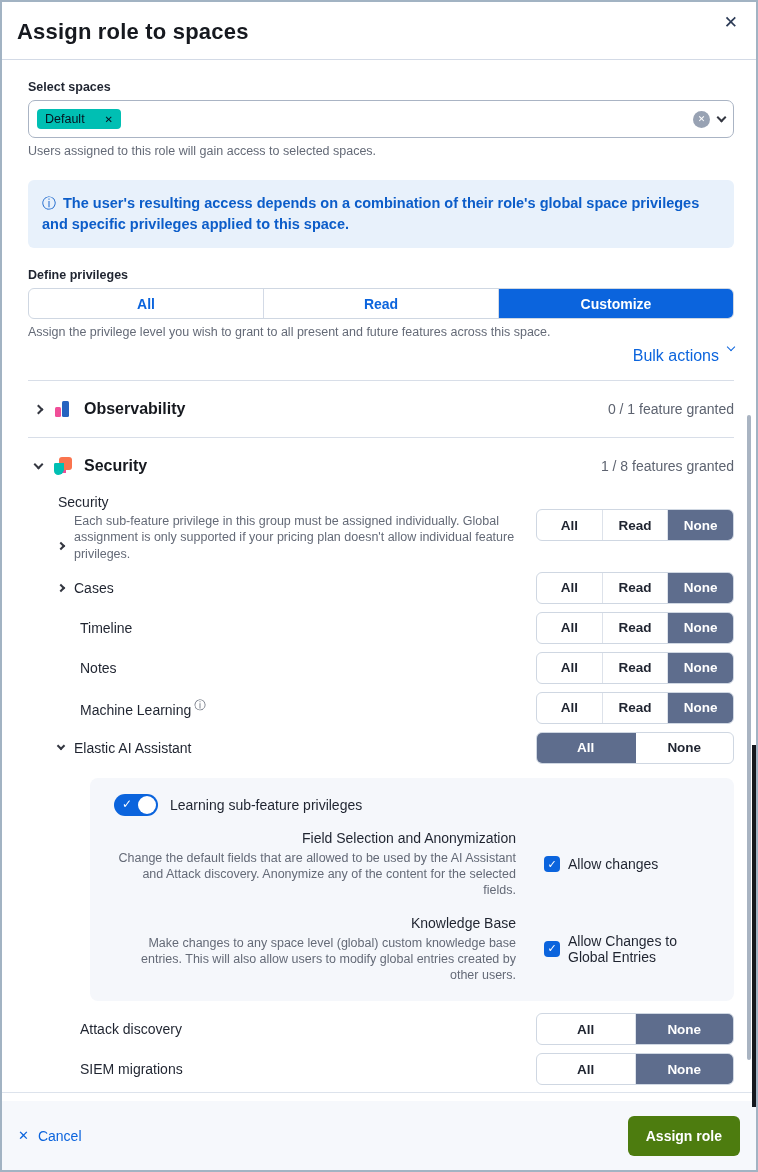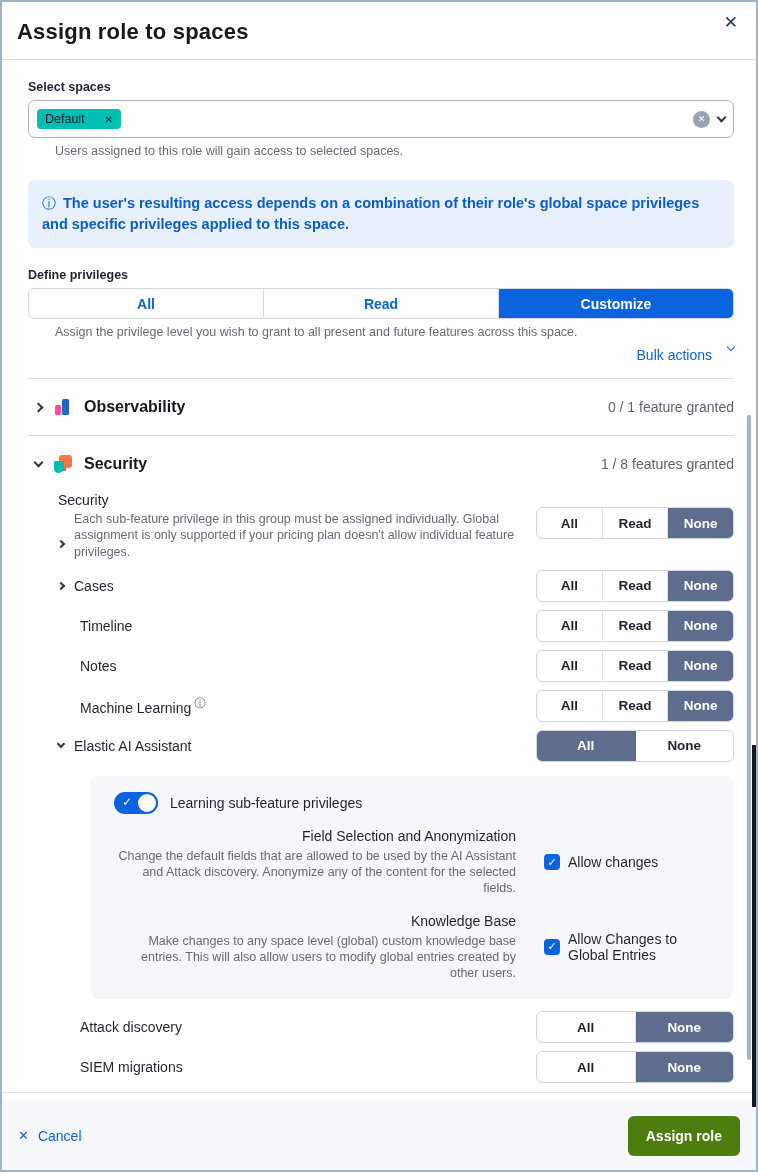--- a/index.html
+++ b/index.html
@@ -19,35 +19,35 @@
   .field-label { font-size:12.5px; font-weight:700; color:#1f2430; margin-bottom:6px; }
   .combobox { position:relative; display:flex; align-items:center; height:38px; border:1px solid #aab4c4; border-radius:7px; background:#fff; padding:0 58px 0 8px; }
   .badge { display:inline-flex; align-items:center; gap:20px; background:#00bfb3; color:#06121f; font-size:12.5px; font-weight:500; padding:3px 8px; border-radius:4px; cursor:pointer; }
   .badge .bx { font-size:10px; }
   .combo-controls { position:absolute; right:8px; top:0; height:100%; display:flex; align-items:center; gap:8px; }
   .clear-btn { width:17px; height:17px; border-radius:50%; background:#98a2b3; color:#fff; font-size:9px; display:flex; align-items:center; justify-content:center; cursor:pointer; }
   .chev { display:inline-block; width:7px; height:7px; border-right:2px solid #343741; border-bottom:2px solid #343741; }
   .chev.right { transform:rotate(-45deg); }
   .chev.down  { transform:rotate(45deg); margin-top:-3px; }
   .chev.sm { width:6px; height:6px; }
-  .help-text { font-size:12.5px; color:#646a77; margin-top:6px;margin-left:27px; }
+  .help-text { font-size:12.5px; color:#646a77; margin-top:6px; }
 
   
   .callout { margin-top:22px; background:#e8f1fb; border-radius:6px; padding:13px 14px; }
   .callout-text { font-size:14.5px; line-height:1.45; font-weight:700; color:#0c5dc9; }
   .callout-text .ci { font-weight:400; margin-right:7px; font-size:14px; }
 
   
   .define-label { margin-top:20px; }
   .seg-big { display:flex; height:31px; border:1px solid #cfd7e2; border-radius:6px; overflow:hidden; background:#fff; }
   .seg-big .seg { flex:1; display:flex; align-items:center; justify-content:center; font-size:14px; font-weight:700; color:#0b64dd; border-right:1px solid #d3dae6; cursor:pointer; }
   .seg-big .seg:last-child { border-right:none; }
   .seg-big .seg.sel { background:#0b64dd; color:#fff; }
   .bulk-row { display:flex; justify-content:flex-end; margin-top:8px; }
-  .bulk-link { display:inline-flex; align-items:flex-start; gap:16px; color:#0b64dd; font-size:14px; cursor:pointer; }
+  .bulk-link { display:inline-flex; align-items:flex-start; gap:9px; color:#0b64dd; font-size:16px; cursor:pointer; }
   .chev.blue { border-color:#0b64dd; border-width:1.5px; }
 
   
   .sections { margin-top:15px; }
   .divider { border-bottom:1px solid #d8dee8; }
   .acc-row { display:flex; align-items:center; height:56px; cursor:pointer; }
   .acc-chev { width:26px; display:flex; justify-content:flex-start; padding-left:7px; }
   .acc-icon { width:30px; display:flex; }
   .acc-title { font-size:16px; font-weight:700; color:#16191f; flex:1; }
   .acc-summary { font-size:14px; color:#5d6370; }

